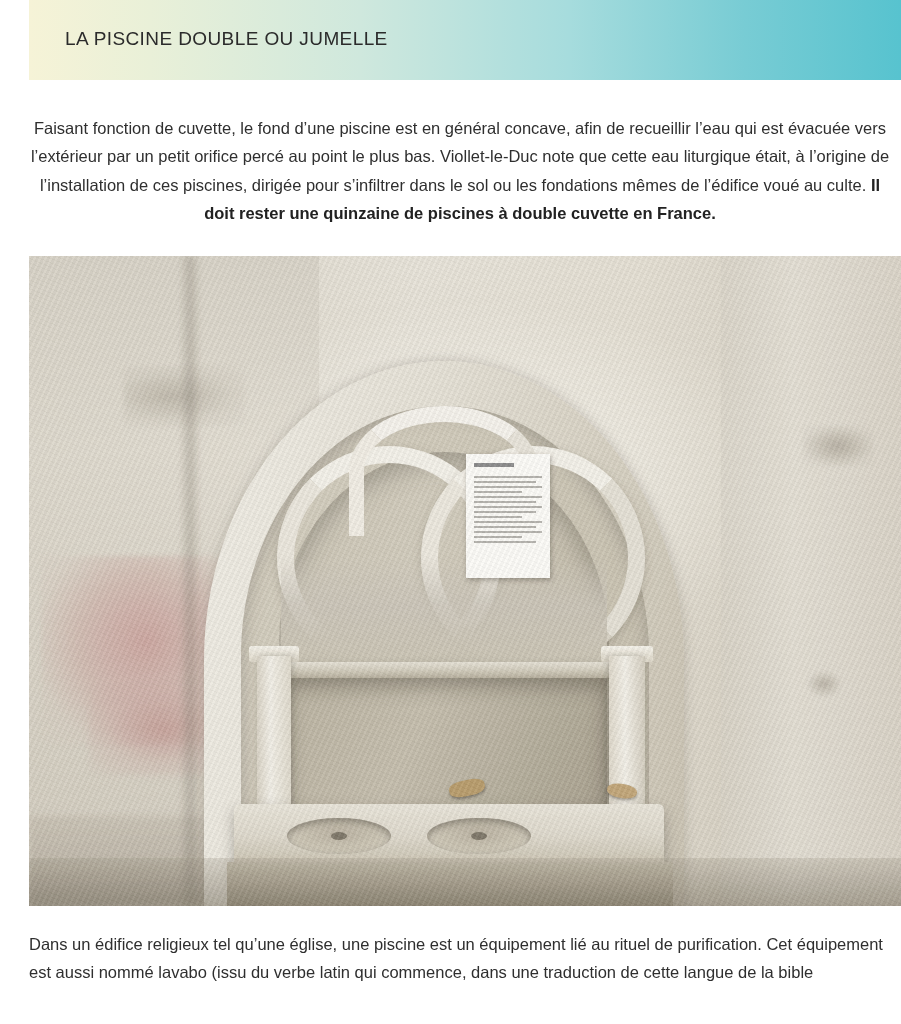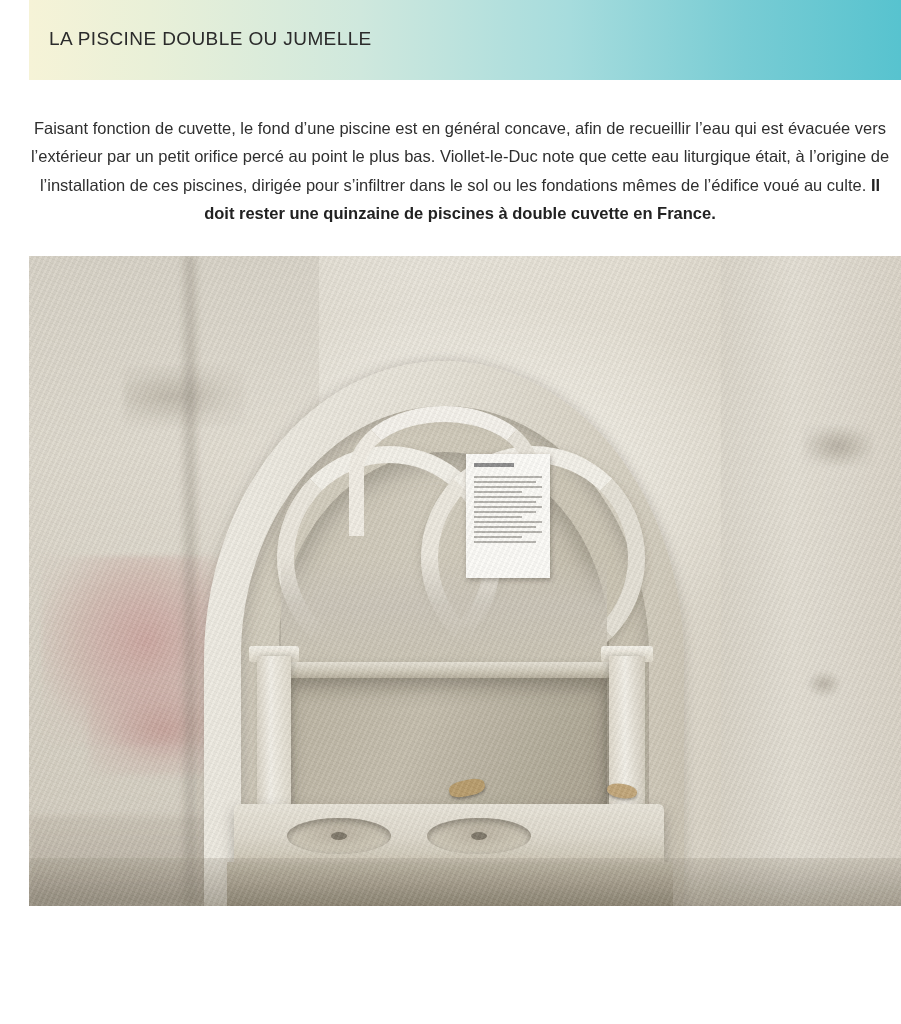--- a/index.html
+++ b/index.html
@@ -36,21 +36,21 @@
   
   .banner {
     position: relative;
     width: 872px;
     height: 80px;
     background: linear-gradient(90deg, #f6f3d7 0%, #e9f0d8 14%, #cfe8dd 38%, #a6dcdd 62%, #78ccd4 82%, #57c3cf 100%);
     box-sizing: border-box;
   }
   .banner-title {
     position: absolute;
-    left: 20px;
+    left: 36px;
     top: 28px;
     font-size: 19px;
     letter-spacing: 0.4px;
     color: #2b2b2b;
     font-weight: 400;
   }
 
   
   .para {
     width: 862px;
@@ -435,15 +435,16 @@
         <div class="bowl bowl-right"></div>
         <div class="bowl-hole bowl-hole-left"></div>
         <div class="bowl-hole bowl-hole-right"></div>
         <div class="basin-front"></div>
 
         <div class="floor"></div>
         <div class="grain"></div>
       </div>
     </div>
 
+    <p class="para para-after">Dans un édifice religieux tel qu’une église, une piscine est un équipement lié au rituel de purification. Cet équipement est aussi nommé lavabo (issu du verbe latin qui commence, dans une traduction de cette langue de la bible</p>
 
   </div>
 </div>
 
 </body></html>

